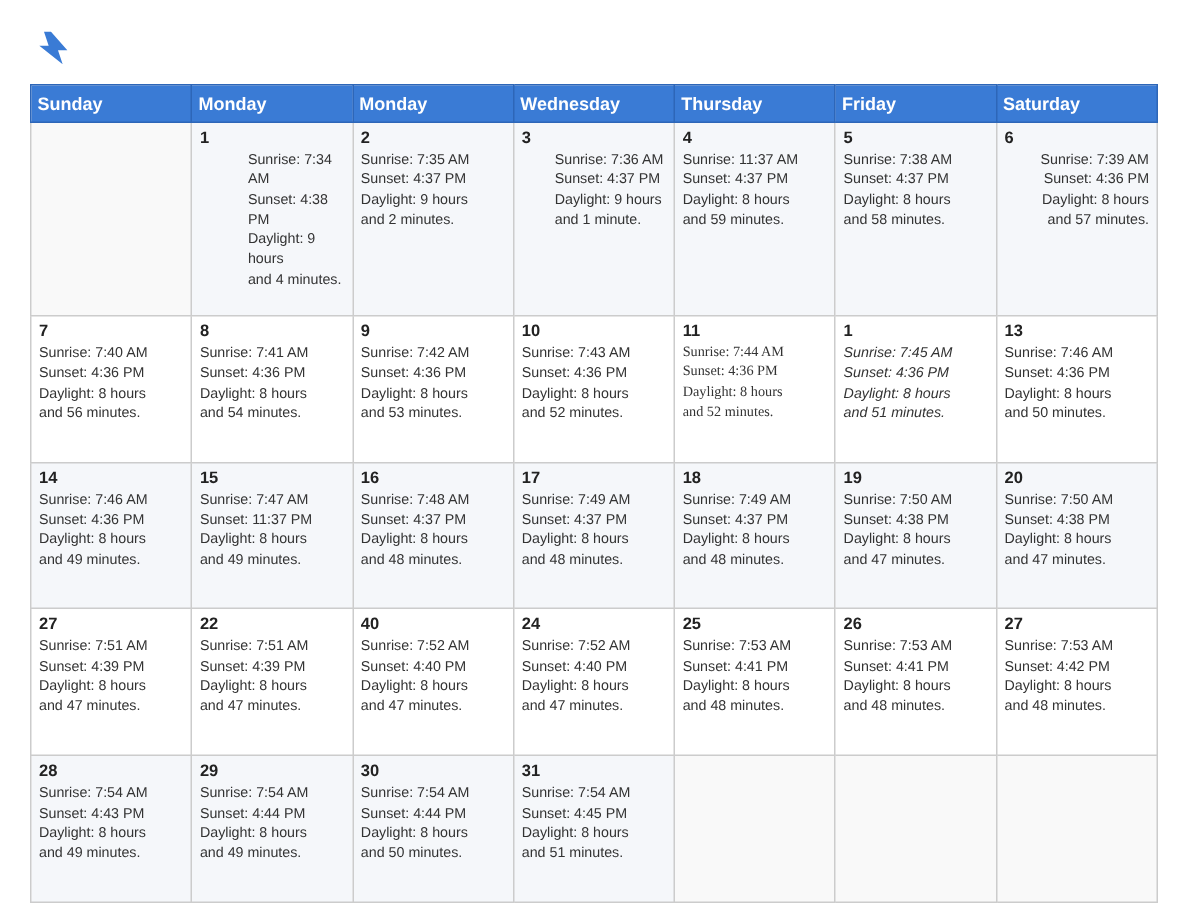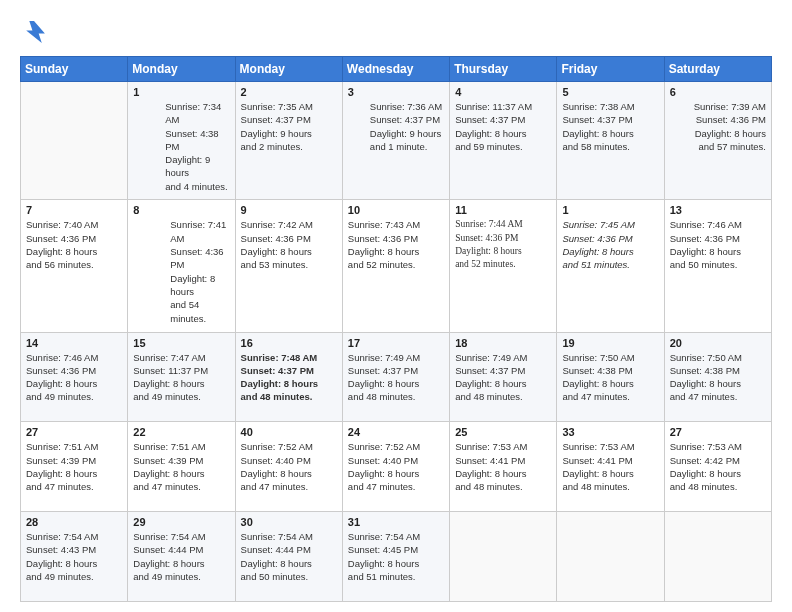--- a/index.html
+++ b/index.html
@@ -181,21 +181,21 @@
         <tr>
           <td>
             <span class="day-number">7</span>
             <div class="day-info" style="white-space: pre-line;">Sunrise: 7:40 AM
 Sunset: 4:36 PM
 Daylight: 8 hours
 and 56 minutes.</div>
           </td>
           <td>
             <span class="day-number">8</span>
-            <div class="day-info" style="white-space: pre-line; margin-left: 37px;">Sunrise: 7:41 AM
+            <div class="day-info" style="white-space: pre-line;">Sunrise: 7:41 AM
 Sunset: 4:36 PM
 Daylight: 8 hours
 and 54 minutes.</div>
           </td>
           <td>
             <span class="day-number">9</span>
             <div class="day-info" style="white-space: pre-line;">Sunrise: 7:42 AM
 Sunset: 4:36 PM
 Daylight: 8 hours
 and 53 minutes.</div>
@@ -239,21 +239,21 @@
           </td>
           <td>
             <span class="day-number">15</span>
             <div class="day-info" style="white-space: pre-line;">Sunrise: 7:47 AM
 Sunset: 11:37 PM
 Daylight: 8 hours
 and 49 minutes.</div>
           </td>
           <td>
             <span class="day-number">16</span>
-            <div class="day-info" style="white-space: pre-line; font-weight: bold;">Sunrise: 7:48 AM
+            <div class="day-info" style="white-space: pre-line;">Sunrise: 7:48 AM
 Sunset: 4:37 PM
 Daylight: 8 hours
 and 48 minutes.</div>
           </td>
           <td>
             <span class="day-number">17</span>
             <div class="day-info" style="white-space: pre-line;">Sunrise: 7:49 AM
 Sunset: 4:37 PM
 Daylight: 8 hours
 and 48 minutes.</div>
@@ -310,21 +310,21 @@
 and 47 minutes.</div>
           </td>
           <td>
             <span class="day-number">25</span>
             <div class="day-info" style="white-space: pre-line;">Sunrise: 7:53 AM
 Sunset: 4:41 PM
 Daylight: 8 hours
 and 48 minutes.</div>
           </td>
           <td>
-            <span class="day-number">33</span>
+            <span class="day-number">26</span>
             <div class="day-info" style="white-space: pre-line;">Sunrise: 7:53 AM
 Sunset: 4:41 PM
 Daylight: 8 hours
 and 48 minutes.</div>
           </td>
           <td>
             <span class="day-number">27</span>
             <div class="day-info" style="white-space: pre-line;">Sunrise: 7:53 AM
 Sunset: 4:42 PM
 Daylight: 8 hours

